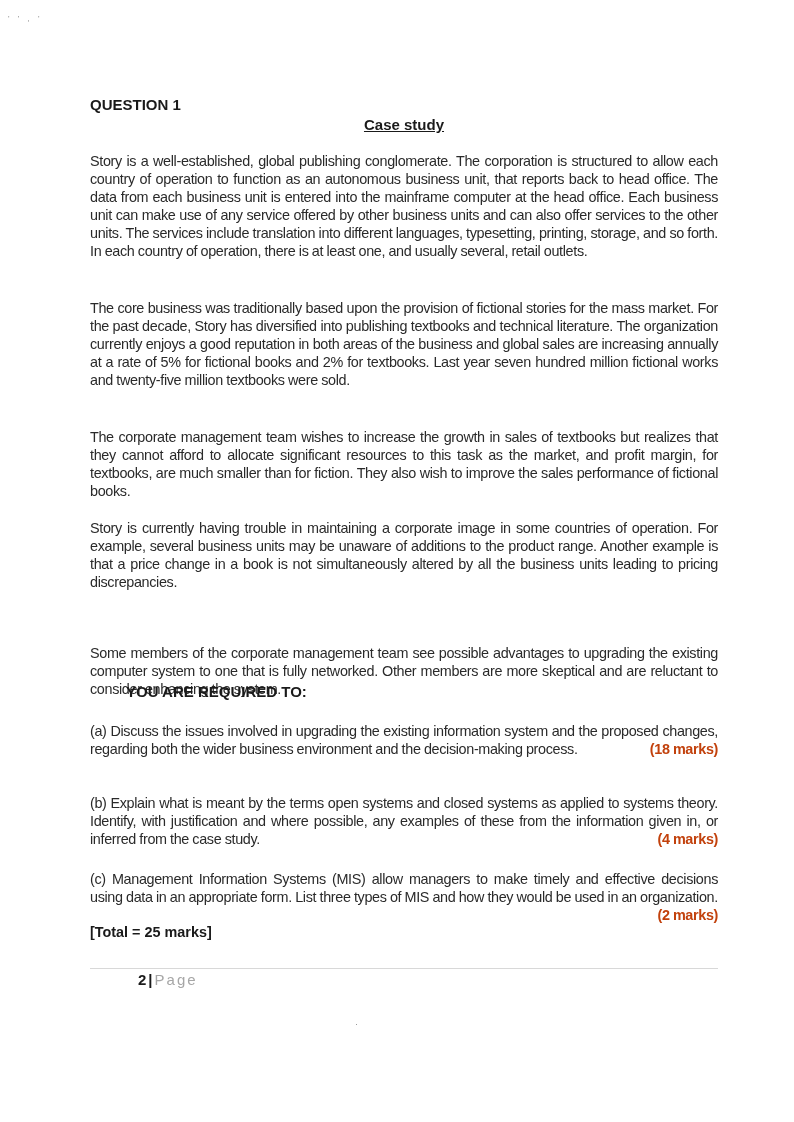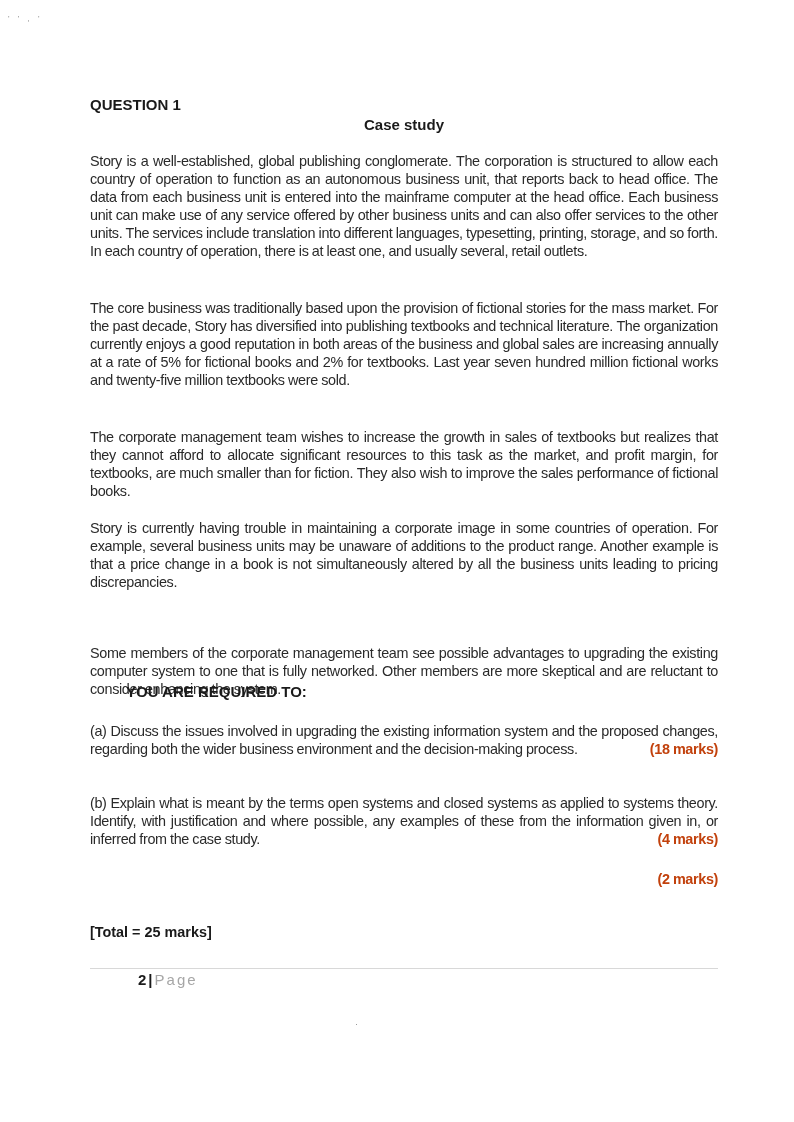--- a/index.html
+++ b/index.html
@@ -3,21 +3,21 @@
 <meta charset="utf-8">
 <style>
   html, body { margin: 0; padding: 0; background: #ffffff; }
   body {
     width: 794px; height: 1122px; position: relative; overflow: hidden;
     font-family: "Liberation Sans", sans-serif; color: #2a2a2a;
   }
   .page { position: absolute; left: 90px; top: 0; width: 628px; }
   .scan-marks { position: absolute; left: 8px; top: 14px; font-size: 8px; color: #888; letter-spacing: 3px; }
   .q-title { position: absolute; top: 96px; left: 0; font-weight: bold; font-size: 15px; color: #1a1a1a; }
-  .case-title { position: absolute; top: 116px; left: 0; width: 100%; text-align: center; font-weight: bold; font-size: 15px; color: #1a1a1a; }
+  .case-title { position: absolute; top: 116px; left: 0; width: 100%; text-align: center; font-weight: bold; font-size: 15px; color: #1a1a1a; text-decoration: underline; }
   .para {
     position: absolute; left: 0; width: 628px;
     font-size: 14.4px; line-height: 18.1px; text-align: justify;
     letter-spacing: -0.35px; word-spacing: -0.3px;
   }
   .req-title { position: absolute; top: 683px; left: 0; font-weight: bold; font-size: 15px; color: #1a1a1a; margin-left: 36px; }
   .marks { font-weight: bold; float: right; color: #c2410c; }
   .total { position: absolute; left: 0; width: 628px; text-align: left; font-weight: bold; font-size: 14.4px; color: #1a1a1a; }
   .footer-line { position: absolute; left: 90px; top: 968px; width: 628px; height: 0; border-top: 1px solid #d8d8d8; }
   .footer { position: absolute; left: 90px; top: 971px; font-size: 15px; margin-left: 48px; }
@@ -45,20 +45,21 @@
 
   <div class="para" style="top:722px;">
     <span>(a) Discuss the issues involved in upgrading the existing information system and the proposed changes, regarding both the wider business environment and the decision-making process.</span>
     <span class="marks">(18 marks)</span>
   </div>
   <div class="para" style="top:794px;">
     <span>(b) Explain what is meant by the terms open systems and closed systems as applied to systems theory. Identify, with justification and where possible, any examples of these from the information given in, or inferred from the case study.</span>
     <span class="marks">(4 marks)</span>
   </div>
   <div class="para" style="top:870px;">
+    <span>(c) Management Information Systems (MIS) allow managers to make timely and effective decisions using data in an appropriate form. List three types of MIS and how they would be used in an organization.</span>
     <span class="marks">(2 marks)</span>
   </div>
   <div class="total" style="top:924px;">[Total = 25 marks]</div>
 </div>
 
 <div class="footer-line"></div>
 <div class="footer">
   <span class="num">2</span><span class="sep">|</span><span class="lbl">Page</span>
 </div>
 <div class="dot"></div>

